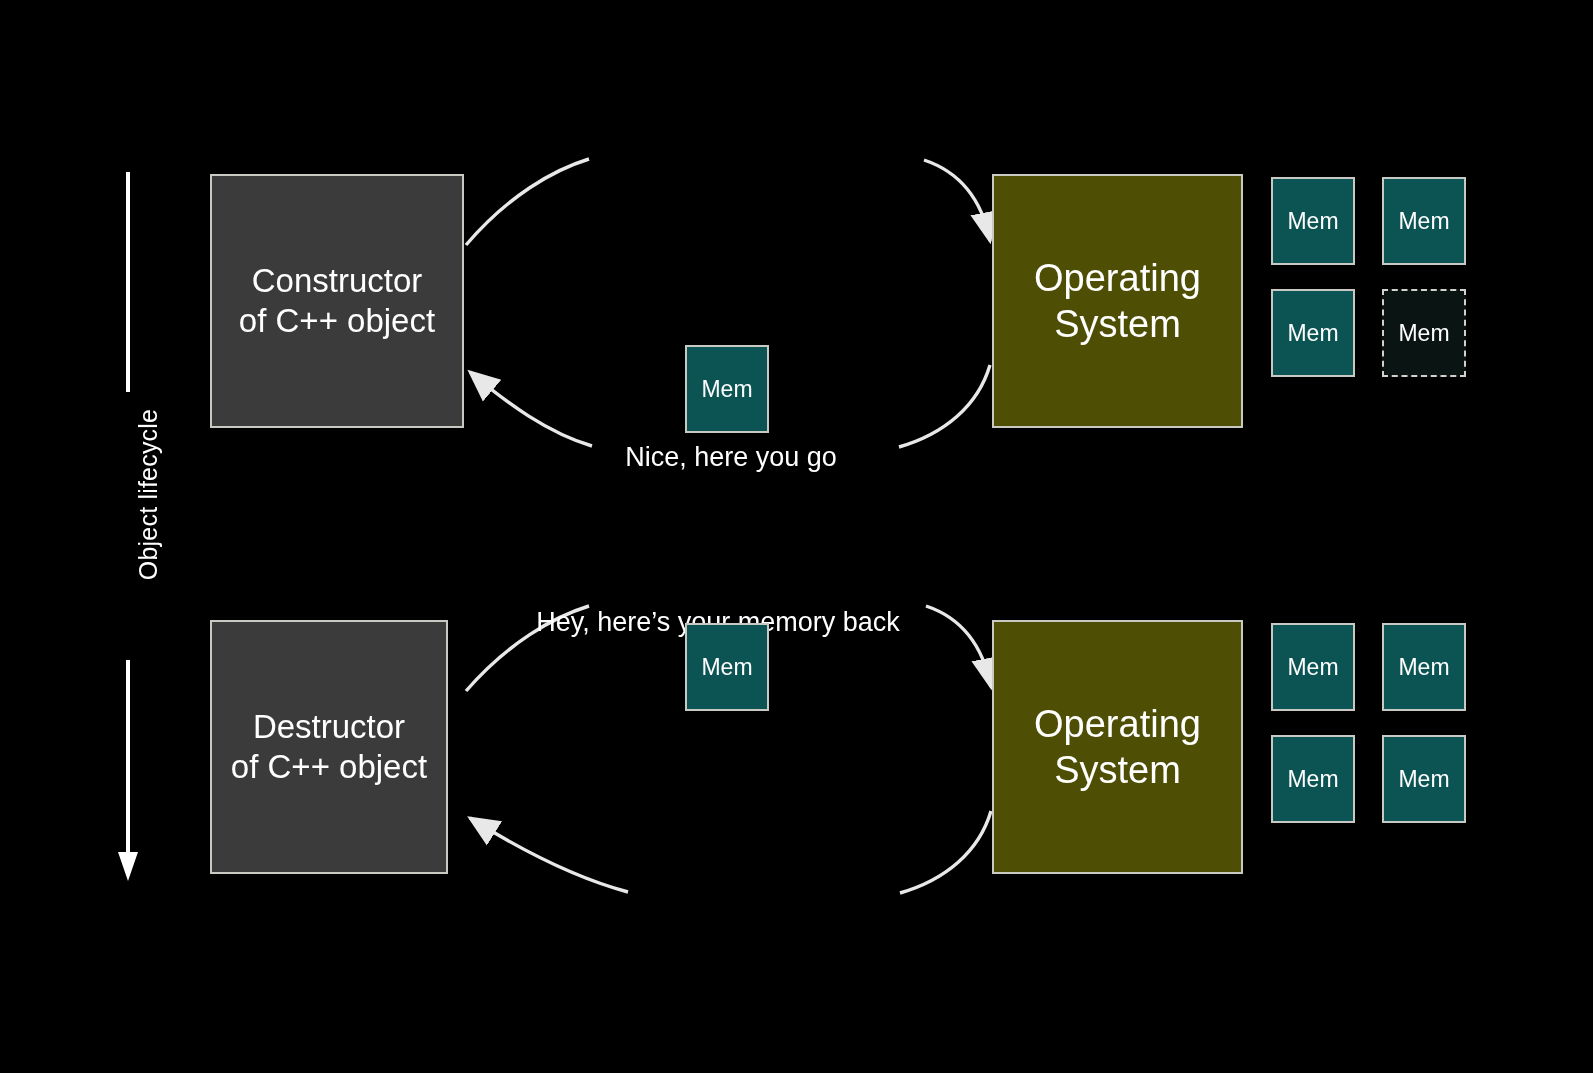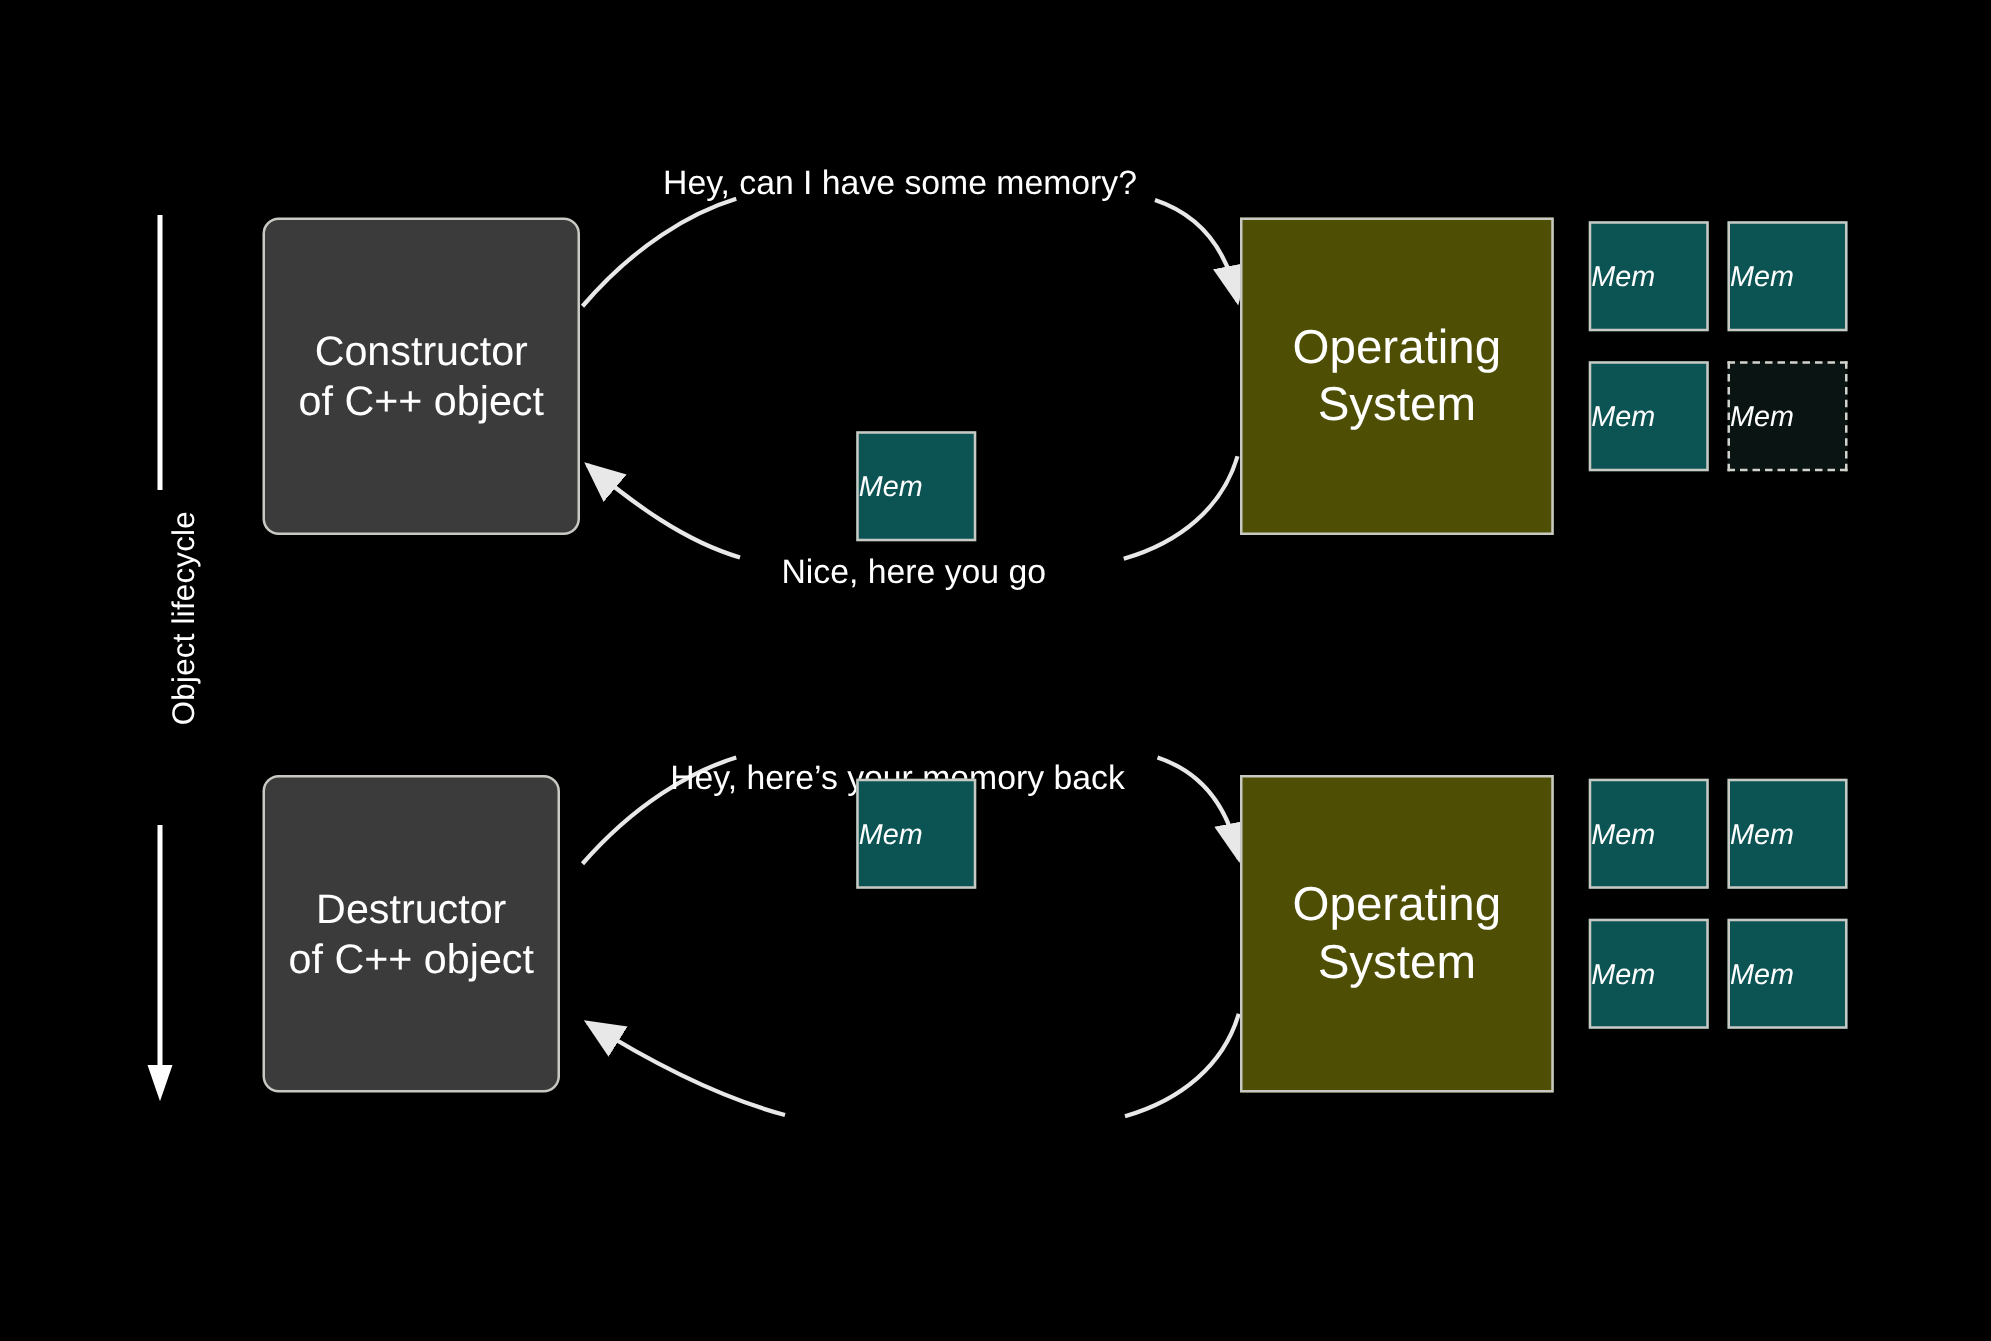--- a/index.html
+++ b/index.html
@@ -52,41 +52,40 @@
     display: flex;
     align-items: center;
     justify-content: center;
     text-align: center;
     line-height: 1.22;
   }
   .node-gray {
     background: #3b3b3b;
     font-size: 33px;
     color: #ffffff;
-    border-radius: 13px;
   }
   .node-olive {
     background: #4e4e05;
     font-size: 38px;
     color: #ffffff;
   }
 
   
   .mem-chip {
     position: absolute;
     box-sizing: border-box;
-    width: 96px;
+    width: 84px;
     height: 88px;
     background: #0c5454;
     border: 2px solid #c9c9c4;
     display: flex;
     align-items: center;
+    justify-content: center;
     font-size: 23px;
     color: #ffffff;
-    font-style: italic;
   }
   .mem-chip.freed {
     background: #0a1513;
     border: 2px dashed #d2d2cd;
   }
 
   
   .caption {
     position: absolute;
     font-size: 27px;
@@ -154,21 +153,20 @@
     </div>
   </div>
 
   <div class="node-box node-olive" style="left:992px; top:174px; width:251px; height:254px;">
     <div>
       <div>Operating</div>
       <div>System</div>
     </div>
   </div>
 
-  <div class="caption" style="left:525px; top:131px; width:390px;">Hey, can I have some memory?</div>
 
   <div class="caption" style="left:586px; top:442px; width:290px;">Nice, here you go</div>
 
   <div class="mem-chip" style="left:685px; top:345px;">
     <span>Mem</span>
   </div>
 
   <div class="mem-chip" style="left:1271px; top:177px;">
     <span>Mem</span>
   </div>

